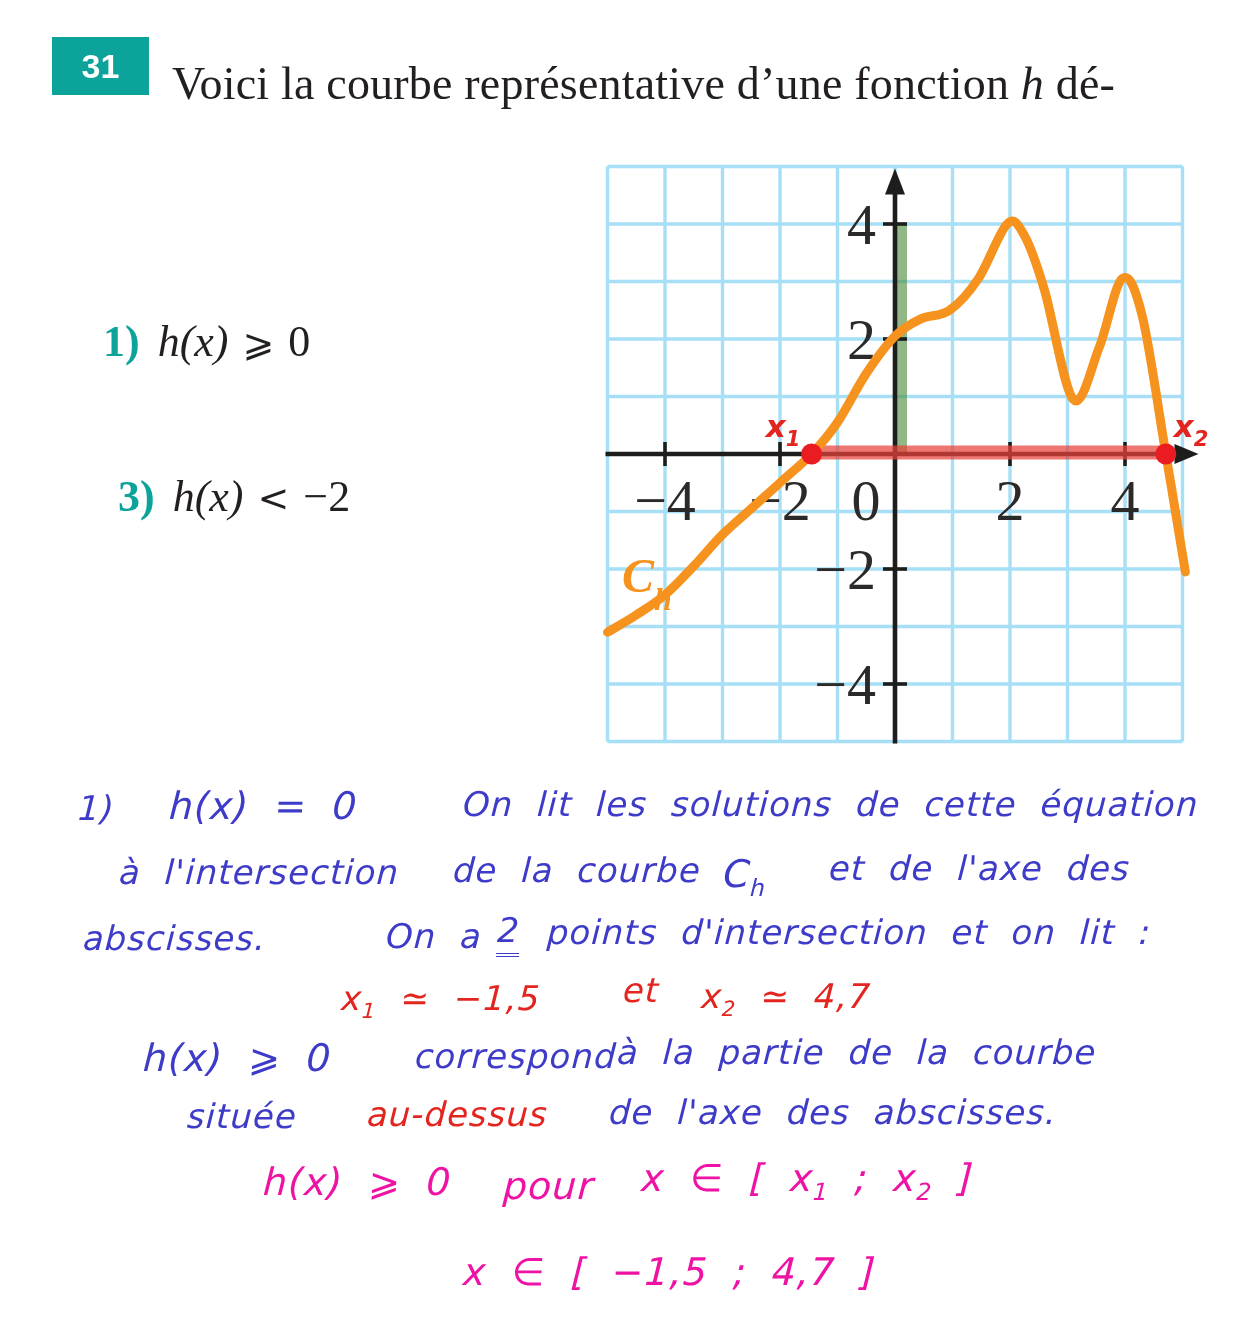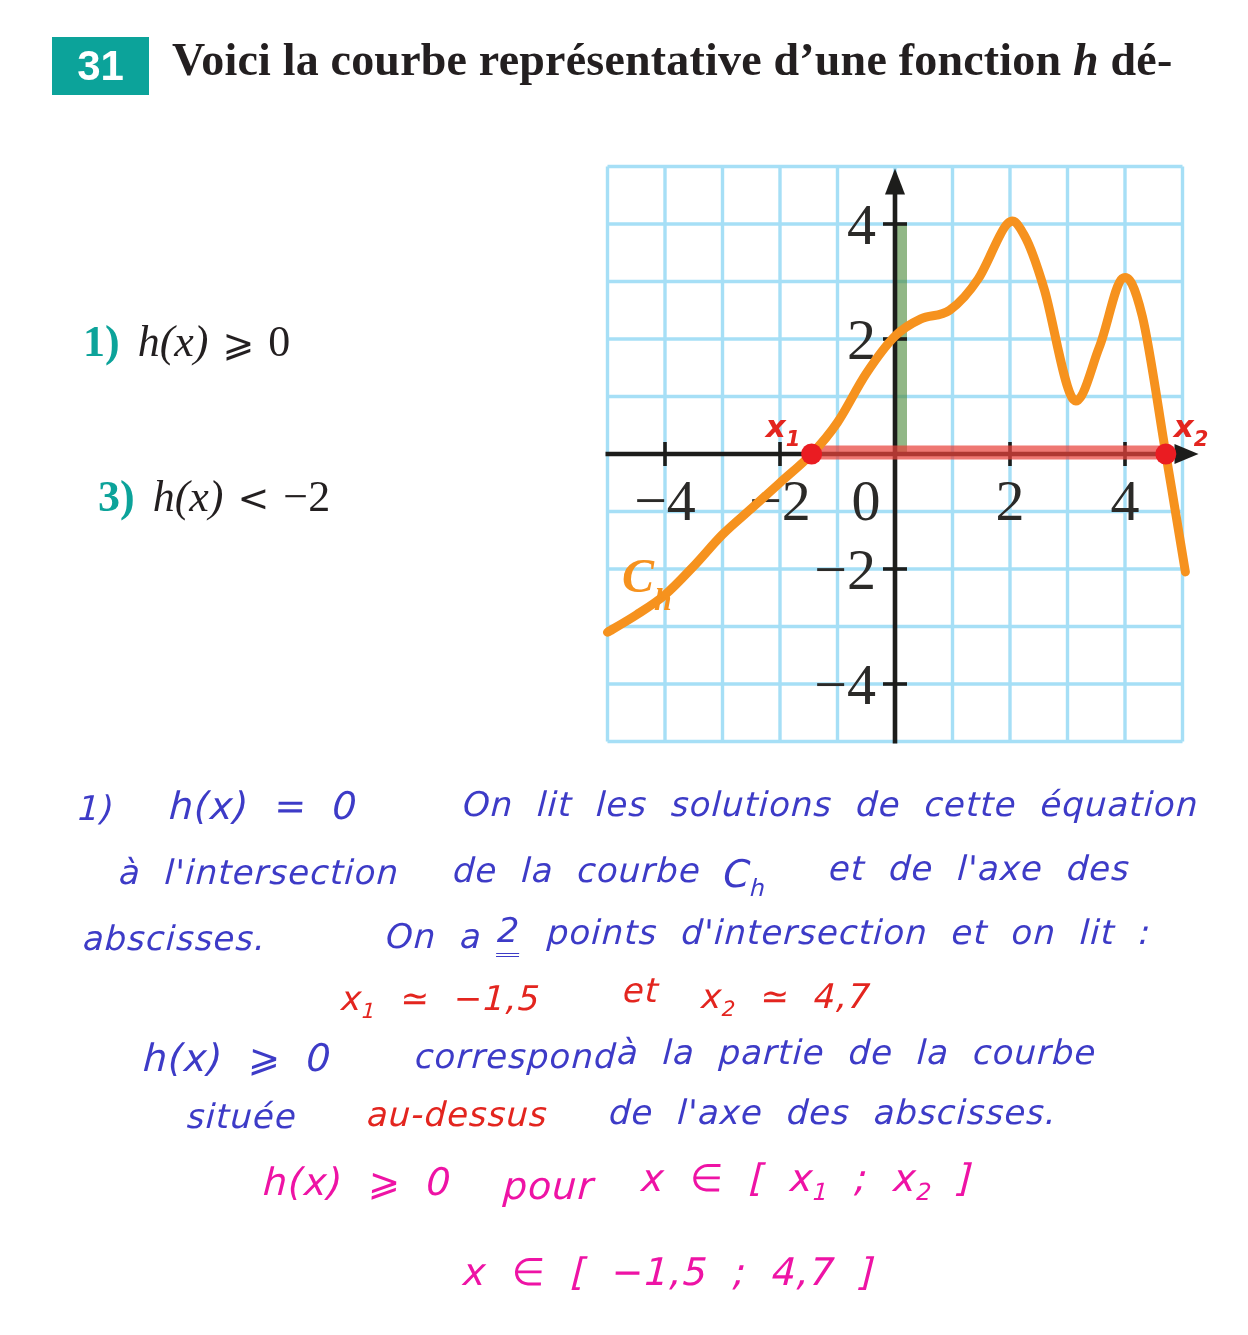--- a/index.html
+++ b/index.html
@@ -3,24 +3,24 @@
 <meta charset="utf-8">
 <style>
   html,body{margin:0;padding:0;background:#ffffff;}
   .page{position:relative;width:1248px;height:1335px;background:#ffffff;overflow:hidden;
         font-family:"Liberation Serif","DejaVu Serif",serif;color:#231f20;}
   .abs{position:absolute;}
   
   .badge{display:flex;align-items:center;justify-content:center;
          width:97px;height:58px;background:#0ca39a;color:#ffffff;
          font-family:"Liberation Sans","DejaVu Sans",sans-serif;
-         font-weight:bold;font-size:42px;}
+         font-weight:bold;font-size:34px;}
   .title{font-size:46px;letter-spacing:.2px;white-space:nowrap;}
   .title i{font-style:italic;}
-  .item{font-size:44px;white-space:nowrap;}
+  .item{font-size:44px;white-space:nowrap;margin-left:20px;}
   .item .num{color:#0ca39a;font-weight:bold;margin-right:18px;}
   .item .expr{font-style:italic;}
   .item .op{font-style:normal;font-family:"DejaVu Sans",sans-serif;font-size:38px;margin:0 14px;}
   .item .rhs{font-style:normal;}
   
   .hand{font-family:"DejaVu Sans","Liberation Sans",sans-serif;font-style:italic;
         white-space:nowrap;letter-spacing:1px;word-spacing:12px;font-size:34px;
         transform:skewX(-3deg);transform-origin:left bottom;}
   .blue{color:#3d3bc7;}
   .red{color:#e3251f;}
@@ -31,21 +31,21 @@
 </style>
 </head>
 <body>
 
 <div class="page">
 
   <div class="abs badge" style="left:52px;top:37px;">
     <span>31</span>
   </div>
 
-  <div class="abs title" style="left:172px;top:33px;font-weight:bold;"><span>Voici la courbe représentative d’une fonction </span><i>h</i><span> dé-</span></div>
+  <div class="abs title" style="left:172px;top:57px;"><span>Voici la courbe représentative d’une fonction </span><i>h</i><span> dé-</span></div>
 
   <div class="abs item" style="left:83px;top:316px;"><span class="num">1)</span><span class="expr">h(x)</span><span class="op">⩾</span><span class="rhs">0</span></div>
   <div class="abs item" style="left:98px;top:471px;"><span class="num">3)</span><span class="expr">h(x)</span><span class="op">&lt;</span><span class="rhs">−2</span></div>
 
   <svg id="graph-svg" class="abs" style="left:540px;top:140px;" width="708" height="640" viewBox="540 140 708 640">
       <g stroke="#a6dff6" stroke-width="3.4">
         <line x1="607.5" y1="741.5" x2="607.5" y2="166.5"></line>
         <line x1="607.5" y1="741.5" x2="1182.5" y2="741.5"></line>
         <line x1="665" y1="741.5" x2="665" y2="166.5"></line>
         <line x1="607.5" y1="684" x2="1182.5" y2="684"></line>

